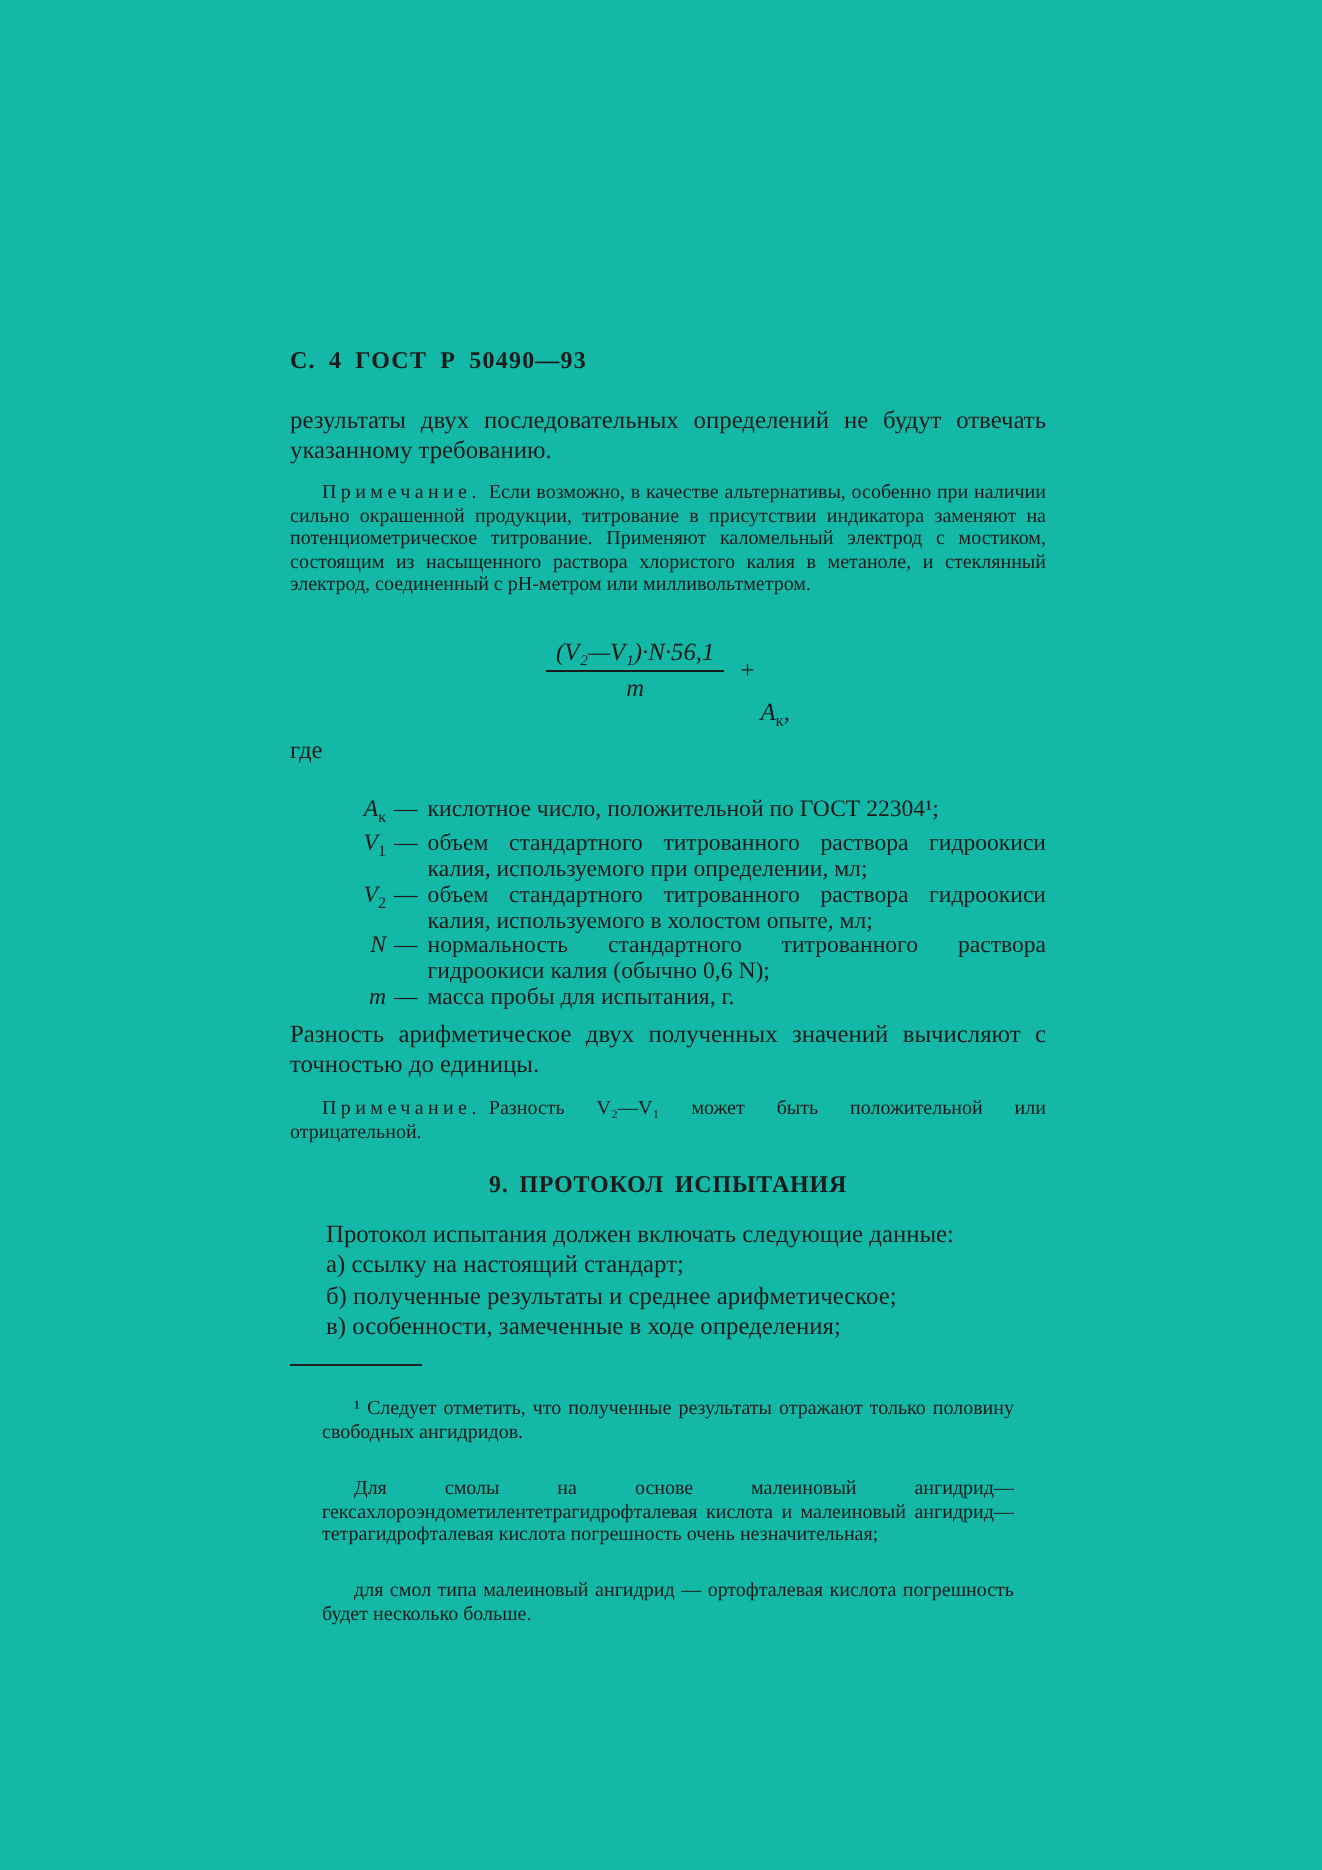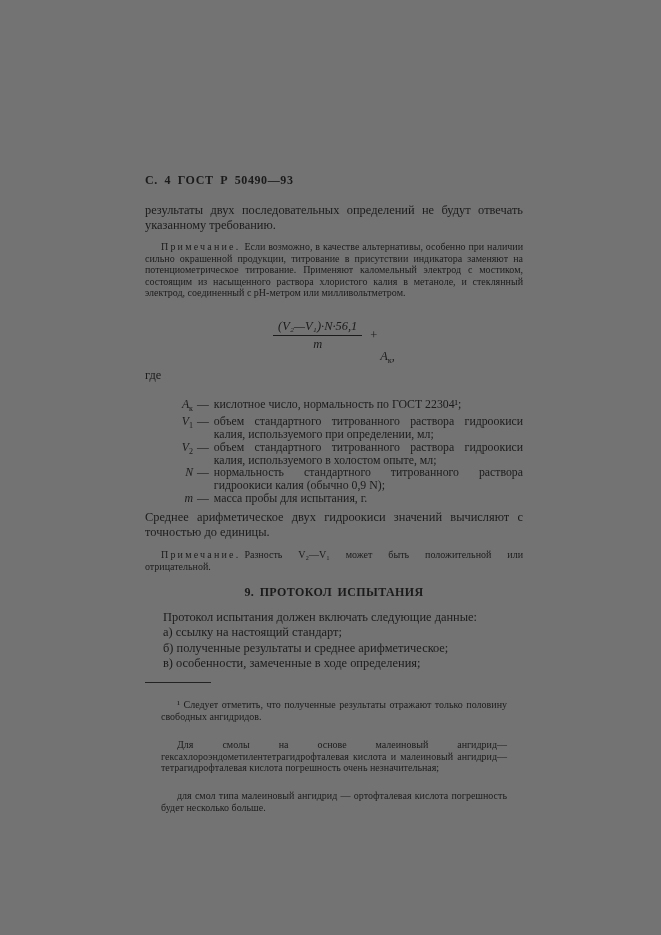--- a/index.html
+++ b/index.html
@@ -4,21 +4,21 @@
 <style>
   html, body {
     margin: 0;
     padding: 0;
     background: #ffffff;
   }
   .page {
     position: relative;
     width: 661px;
     height: 935px;
-    background: #737373;
+    background: #14b8a6;
     font-family: "Liberation Serif", "DejaVu Serif", serif;
     color: #1b1b1b;
     overflow: hidden;
   }
   .content {
     position: absolute;
     left: 145px;
     top: 173px;
     width: 378px;
   }
@@ -156,45 +156,45 @@
       <span class="formula-plus">+</span>
       <span class="formula-addend"><span>A</span><sub>к</sub><span>,</span></span>
     </div>
 
     <p class="where">где</p>
 
     <div class="definitions">
       <div class="def-row">
         <span class="def-sym"><span>A</span><sub>к</sub></span>
         <span class="def-dash">—</span>
-        <span class="def-text">кислотное число, нормальность по ГОСТ 22304¹;</span>
+        <span class="def-text">кислотное число, положительной по ГОСТ 22304¹;</span>
       </div>
       <div class="def-row">
         <span class="def-sym"><span>V</span><sub>1</sub></span>
         <span class="def-dash">—</span>
         <span class="def-text">объем стандартного титрованного раствора гидроокиси калия, используемого при определении, мл;</span>
       </div>
       <div class="def-row">
         <span class="def-sym"><span>V</span><sub>2</sub></span>
         <span class="def-dash">—</span>
         <span class="def-text">объем стандартного титрованного раствора гидроокиси калия, используемого в холостом опыте, мл;</span>
       </div>
       <div class="def-row">
         <span class="def-sym"><span>N</span><sub></sub></span>
         <span class="def-dash">—</span>
-        <span class="def-text">нормальность стандартного титрованного раствора гидроокиси калия (обычно 0,9 N);</span>
+        <span class="def-text">нормальность стандартного титрованного раствора гидроокиси калия (обычно 0,6 N);</span>
       </div>
       <div class="def-row">
         <span class="def-sym"><span>m</span><sub></sub></span>
         <span class="def-dash">—</span>
         <span class="def-text">масса пробы для испытания, г.</span>
       </div>
     </div>
 
-    <p class="closing">Среднее арифметическое двух гидроокиси значений вычисляют с точностью до единицы.</p>
+    <p class="closing">Разность арифметическое двух полученных значений вычисляют с точностью до единицы.</p>
 
     <p class="note sec8-note"><span class="note-label">Примечание.</span><span>Разность V₂—V₁ может быть положительной или отрицательной.</span></p>
 
     <div class="section-heading">9. ПРОТОКОЛ ИСПЫТАНИЯ</div>
 
     <p class="body-par indent sec9-intro">Протокол испытания должен включать следующие данные:</p>
 
     <p class="list-item">а) ссылку на настоящий стандарт;</p>
     <p class="list-item">б) полученные результаты и среднее арифметическое;</p>
     <p class="list-item">в) особенности, замеченные в ходе определения;</p>

